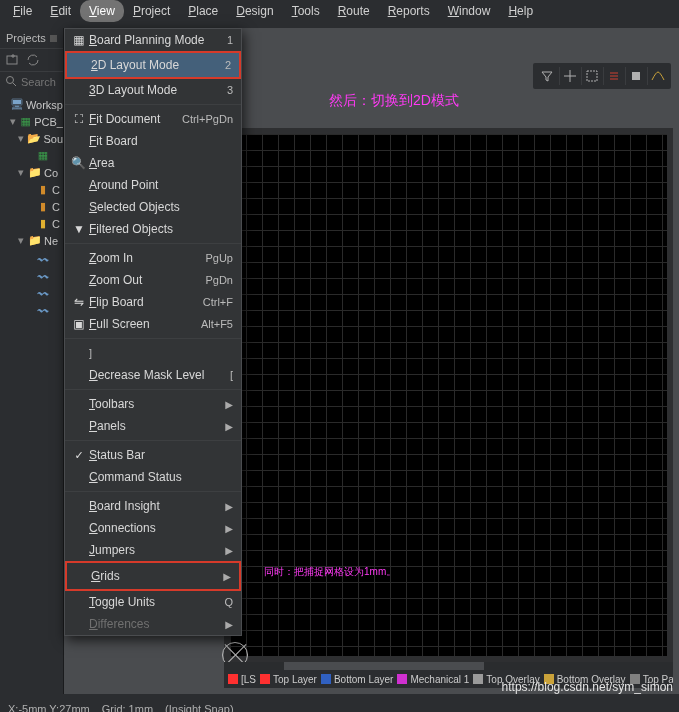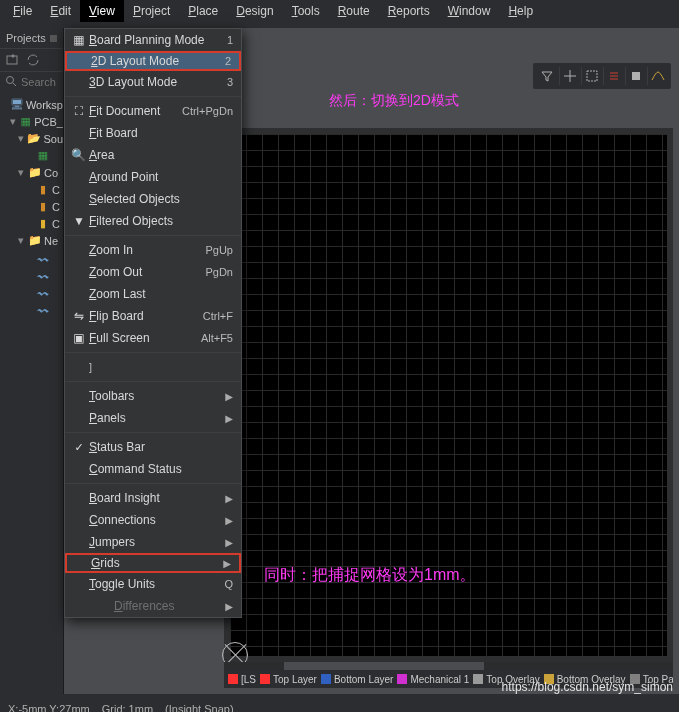--- a/index.html
+++ b/index.html
@@ -1,20 +1,20 @@
 <!DOCTYPE html>
 <html><head>
 <meta charset="utf-8">
 <style>
 * { margin: 0; padding: 0; box-sizing: border-box; font-family: "Segoe UI", Tahoma, sans-serif; }
 body { width: 679px; height: 712px; background: #2b2d30; color: #c8c8c8; font-size: 12px; overflow: hidden; position: relative; }
 
 .menubar { height: 28px; background: #2b2d30; display: flex; align-items: flex-start; padding: 0 4px; }
 .menubar-item { padding: 4px 9px; cursor: pointer; color: #d0d0d0; }
-.menubar-item.active { background: #000000; color: #fff; }
+.menubar-item.active { background: #737373; color: #fff; border-radius: 10px; }
 .mne { text-decoration: underline; }
 
 .panel-row { display: flex; height: calc(100% - 28px - 18px); }
 
 .projects-panel { width: 64px; background: #2b2d30; border-right: 1px solid #1a1b1d; position: relative; }
 .projects-header { display: flex; align-items: center; padding: 4px 6px; border-bottom: 1px solid #3a3c3f; font-size: 11px; color: #bbb; }
 .projects-header .tabico { width: 7px; height: 7px; background: #565656; margin-left: auto; }
 .projects-tb { display: flex; gap: 4px; padding: 3px 5px; border-bottom: 1px solid #3a3c3f; }
 .projects-tb .ico { width: 16px; height: 16px; display: flex; align-items: center; justify-content: center; color: #9aa; }
 .search-row { padding: 3px 5px; display: flex; align-items: center; }
@@ -28,23 +28,23 @@
 .ic.folder { color: #caa23a; }
 .ic.folder-o { color: #3a9a4a; }
 .ic.proj { color: #7aa3c9; }
 .ic.pcb { color: #3a9a4a; }
 .ic.sch { color: #d08a2a; }
 .ic.lib { color: #e0b030; }
 .ic.net { color: #6a98c5; }
 
 .dropdown { position: absolute; left: 64px; top: 28px; width: 178px; background: #323436; border: 1px solid #4a4c4f; box-shadow: 2px 4px 12px rgba(0,0,0,0.7); z-index: 50; }
 .dd-item { display: flex; align-items: center; height: 22px; padding: 0 8px 0 4px; cursor: pointer; color: #d8d8d8; }
-.dd-item.highlight { background: #44607a; border: 2px solid #d63a2a; height: 20px; }
-.dd-item.highlight2 { border: 2px solid #d63a2a; height: 20px; }
-.dd-item.disabled { color: #707070; gap: 25px; }
+.dd-item.highlight { background: #44607a; border: 2px solid #d63a2a; height: 28px; }
+.dd-item.highlight2 { border: 2px solid #d63a2a; height: 30px; }
+.dd-item.disabled { color: #707070; }
 .dd-item .dd-ico { width: 20px; display: flex; align-items: center; justify-content: center; }
 .dd-item .dd-lbl { flex: 1; }
 .dd-item .dd-cut { color: #bbb; font-size: 11px; }
 .dd-item .dd-sub { margin-left: 6px; color: #aaa; font-size: 10px; }
 .dd-check { color: #e0e0e0; font-size: 11px; }
 .dd-sep { height: 1px; background: #262728; margin: 3px 0; border-top: 1px solid #3d3f41; }
 
 .workspace { flex: 1; background: #4a4c4f; position: relative; }
 .ws-toolbar { position: absolute; right: 8px; top: 35px; display: flex; gap: 2px; background: #2b2d30; padding: 4px; border-radius: 2px; }
 .ws-toolbar .tb { width: 20px; height: 18px; display: flex; align-items: center; justify-content: center; color: #b0b0b0; border-left: 1px solid #3a3c3f; }
@@ -59,21 +59,21 @@
 .h-scroll { position: absolute; left: 160px; right: 6px; bottom: 24px; height: 8px; background: #2a2c2e; }
 .h-scroll .thumb { position: absolute; left: 60px; width: 200px; height: 8px; background: #4a4c4f; }
 
 .layer-bar { position: absolute; left: 160px; right: 6px; bottom: 6px; height: 18px; background: #2b2d30; display: flex; align-items: center; gap: 4px; padding: 0 4px; overflow: hidden; white-space: nowrap; font-size: 10px; color: #ccc; }
 .layer-item { display: flex; align-items: center; gap: 3px; }
 .swatch { width: 10px; height: 10px; }
 
 .statusbar { height: 30px; background: #2b2d30; display: flex; align-items: center; padding: 0 8px; font-size: 11px; color: #b0b0b0; gap: 12px; }
 
 .annot1 { position: absolute; left: 265px; top: 64px; color: #ff3af5; font-size: 14px; font-weight: 400; z-index: 40; }
-.annot2 { position: absolute; left: 264px; top: 565px; color: #ff3af5; font-size: 16px; font-weight: 500; z-index: 60; }
+.annot2 { position: absolute; left: 264px; top: 565px; color: #ff3af5; font-size: 10px; font-weight: 500; z-index: 60; }
 .watermark { position: absolute; right: 6px; bottom: 18px; color: #e5e5e5; font-size: 12px; z-index: 60; }
 
 svg { display: block; }
 </style>
 </head>
 <body>
 
 <div class="menubar" id="menubar">
     <span class="menubar-item"><span class="mne">F</span>ile</span>
     <span class="menubar-item"><span class="mne">E</span>dit</span>
@@ -316,41 +316,42 @@
       <span class="dd-ico"></span>
       <span class="dd-lbl"><span class="mne">Z</span>oom In</span>
       <span class="dd-cut">PgUp</span>
     </div>
     <div class="dd-item">
       <span class="dd-ico"></span>
       <span class="dd-lbl"><span class="mne">Z</span>oom Out</span>
       <span class="dd-cut">PgDn</span>
     </div>
     <div class="dd-item">
-      <span class="dd-ico"></span>
-      <span class="dd-lbl"><span class="mne">Z</span>oom Last</span>
-    </div>
-    <div class="dd-item">
       <span class="dd-ico">
         <span>⇋</span>
       </span>
       <span class="dd-lbl"><span class="mne">F</span>lip Board</span>
       <span class="dd-cut">Ctrl+F</span>
     </div>
     <div class="dd-item">
       <span class="dd-ico">
         <span>▣</span>
       </span>
       <span class="dd-lbl"><span class="mne">F</span>ull Screen</span>
       <span class="dd-cut">Alt+F5</span>
     </div>
     <div class="dd-sep"></div>
     <div class="dd-item">
       <span class="dd-ico"></span>
       <span class="dd-cut">]</span>
+    </div>
+    <div class="dd-item">
+      <span class="dd-ico"></span>
+      <span class="dd-lbl"><span class="mne">D</span>ecrease Mask Level</span>
+      <span class="dd-cut">[</span>
     </div>
     <div class="dd-sep"></div>
     <div class="dd-item">
       <span class="dd-ico"></span>
       <span class="dd-lbl"><span class="mne">T</span>oolbars</span>
       <span class="dd-sub">▶</span>
     </div>
     <div class="dd-item">
       <span class="dd-ico"></span>
       <span class="dd-lbl"><span class="mne">P</span>anels</span>

